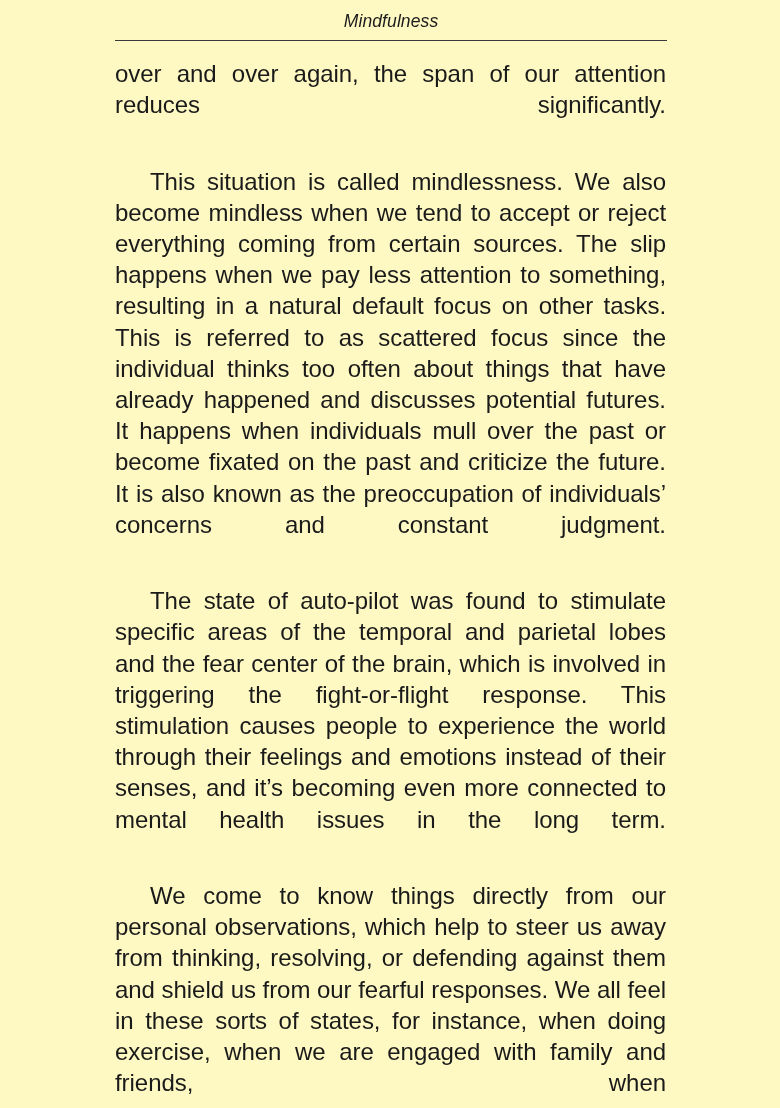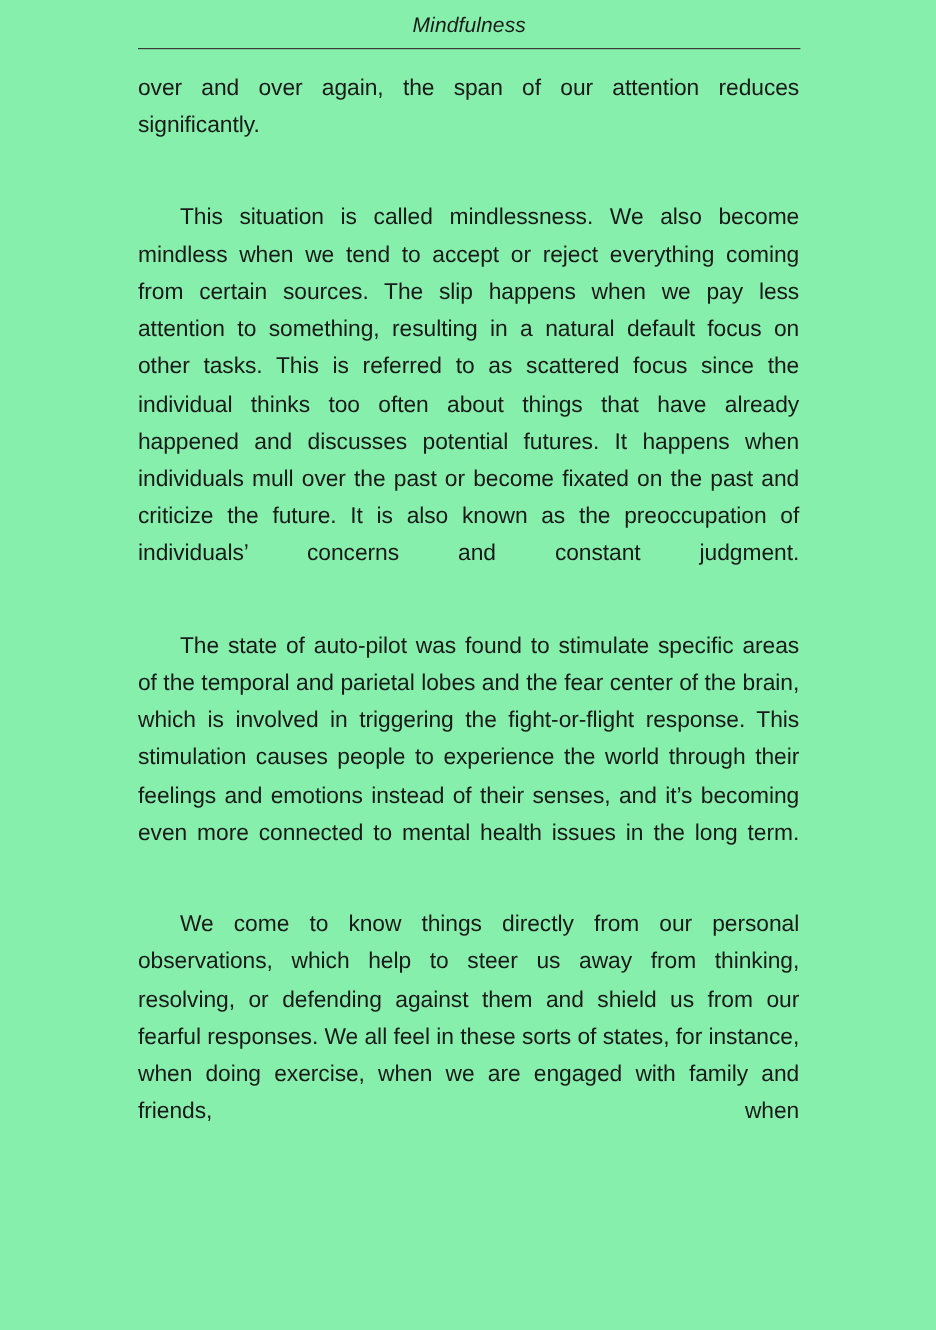--- a/index.html
+++ b/index.html
@@ -4,21 +4,21 @@
 <style>
   html, body {
     margin: 0;
     padding: 0;
     background: #ffffff;
   }
   .page {
     position: relative;
     width: 780px;
     height: 1108px;
-    background: #86efac;
+    background: #fef9c3;
     margin: 0 auto;
     overflow: hidden;
     font-family: "Liberation Sans", sans-serif;
     color: #1a1a1a;
     box-sizing: border-box;
   }
 
   
   .header {
     position: absolute;
@@ -46,21 +46,21 @@
 
   
   .content {
     position: absolute;
     left: 115px;
     top: 58px;
     width: 551px;
   }
   .para {
     margin: 0 0 0 0;
-    font-size: 19px;
+    font-size: 24px;
     line-height: 31.2px;
     text-align: justify;
     text-justify: inter-word;
     letter-spacing: -0.05px;
     word-spacing: 0px;
     color: #1a1a1a;
     hyphens: none;
   }
   .para + .para {
     margin-top: 14px;

